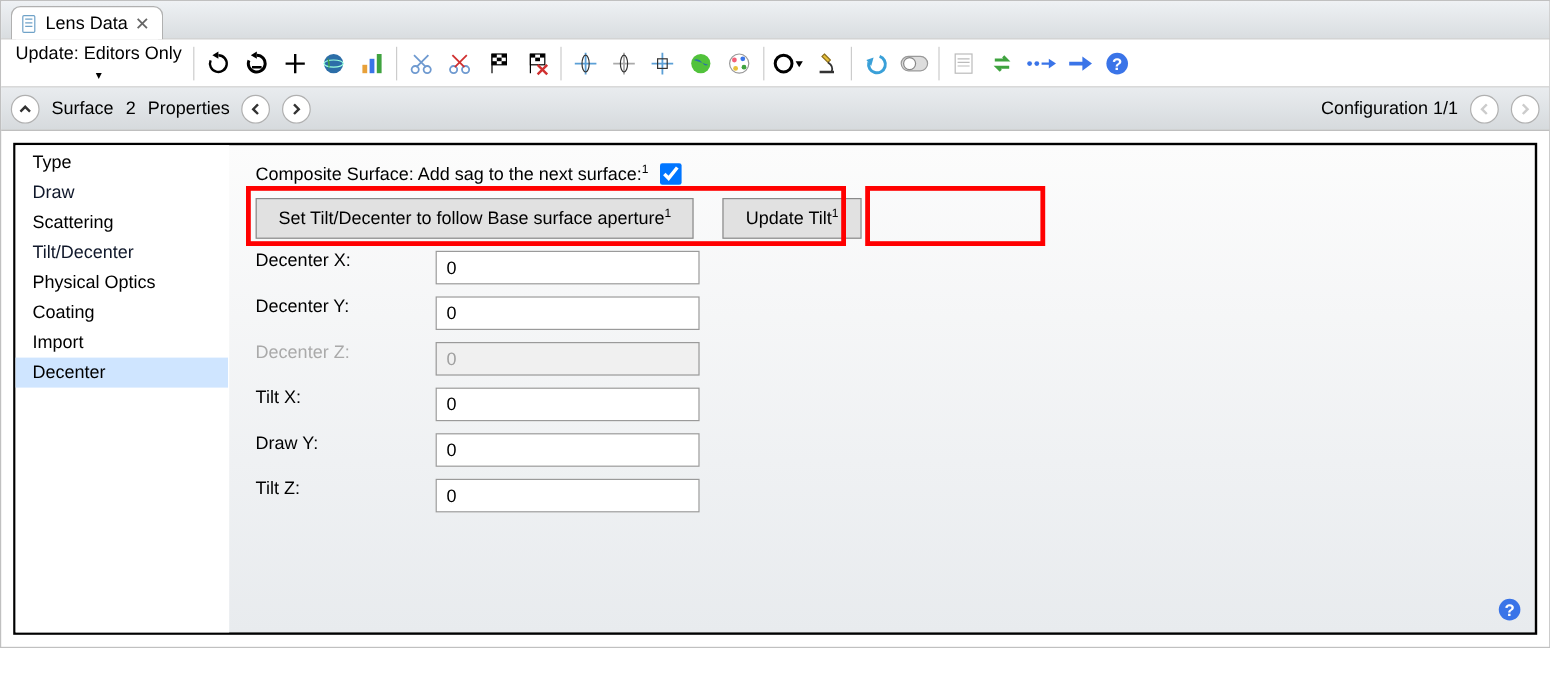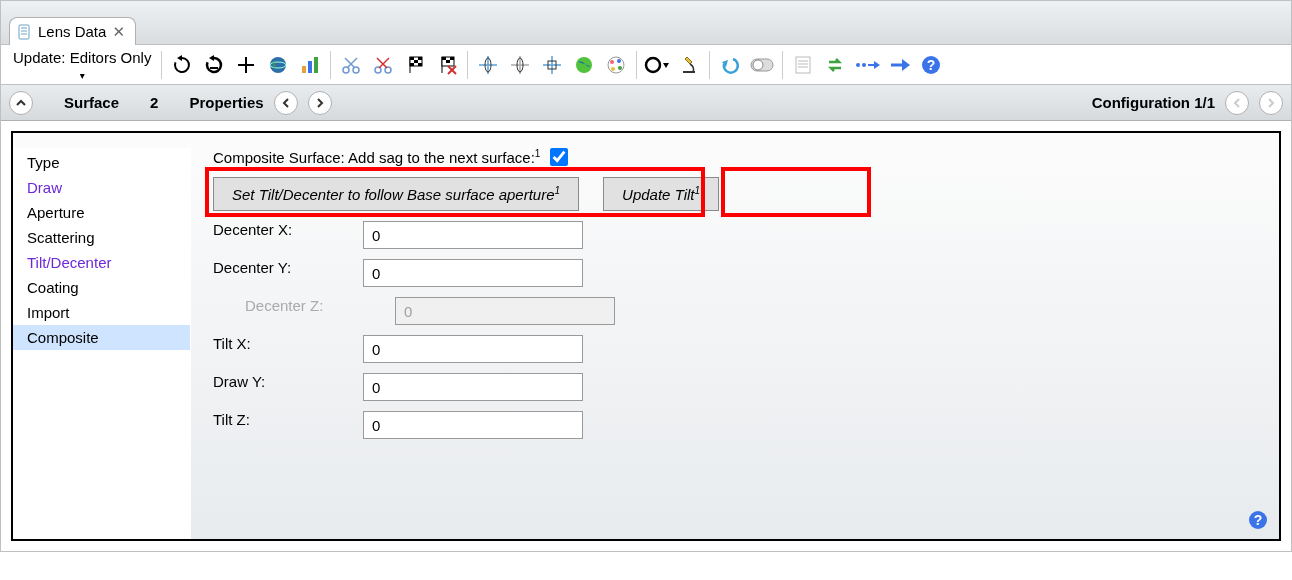--- a/index.html
+++ b/index.html
@@ -6,21 +6,21 @@
   body {
     font-family: "Segoe UI", Tahoma, sans-serif;
     font-size: 15px;
     background: #fff;
     width: 1292px;
     color: #000;
   }
   .window { border: 1px solid #c0c0c0; }
   
   .tabstrip {
-    height: 44px;
+    height: 32px;
     background: linear-gradient(to bottom, #eef1f4, #d9dde0);
     display: flex;
     align-items: flex-end;
     padding-left: 8px;
     border-bottom: 1px solid #c0c0c0;
   }
   .tab {
     position: relative;
     height: 28px;
     background: #fff;
@@ -96,42 +96,41 @@
     background: #fff;
     border: 1px solid #b0b0b0;
     display: inline-flex;
     align-items: center;
     justify-content: center;
     cursor: pointer;
     color: #333;
   }
   .circ-btn.disabled { color: #bbb; cursor: default; }
   .propbar .spacer { flex: 1; }
-  .propbar .bold { font-weight: 700; margin-left: 21px; }
+  .propbar .bold { font-weight: 400; }
   
   .content-outer { padding: 10px; }
   .content {
     border: 2px solid #000;
     display: flex;
     height: 410px;
     background: linear-gradient(to bottom, #fcfcfc, #e8ebee);
   }
   .sidebar {
     width: 178px;
     background: #fff;
     border-right: 1px solid transparent;
     padding-top: 2px;
-    margin-top: 15px;
   }
   .side-item {
     padding: 4px 14px;
     cursor: pointer;
     font-size: 15px;
   }
-  .side-item.disabled { color: #6d28d9; }
+  .side-item.disabled { color: #0f172a; }
   .side-item.selected { background: #cfe5ff; }
   .panel {
     flex: 1;
     padding: 10px 25px 10px 22px;
     position: relative;
   }
   .chk-row {
     display: flex;
     align-items: center;
     gap: 10px;
@@ -145,38 +144,37 @@
     gap: 24px;
     margin-bottom: 10px;
   }
   .btn {
     background: #e1e1e1;
     border: 1px solid #8a8a8a;
     padding: 7px 18px;
     cursor: pointer;
     font-family: inherit;
     font-size: 15px;
-    font-style: italic;
   }
   .highlight-box {
     position: absolute;
     border: 4px solid #f00;
     pointer-events: none;
   }
   .hl1 { left: 14px; top: 34px; width: 500px; height: 50px; }
   .hl2 { left: 530px; top: 34px; width: 150px; height: 50px; }
   .fields { margin-top: 10px; }
   .fld-row {
     display: flex;
     align-items: flex-start;
     margin-bottom: 8px;
     height: 30px;
   }
   .fld-label { width: 150px; }
-  .fld-label.disabled { color: #aaa; margin-left: 32px; }
+  .fld-label.disabled { color: #aaa; }
   .fld-input {
     width: 220px;
     height: 28px;
     border: 1px solid #9a9a9a;
     padding: 2px 8px;
     font-family: inherit;
     font-size: 15px;
     background: #fff;
   }
   .fld-input[disabled] {
@@ -424,26 +422,26 @@
           <polyline points="3,1 7,5 3,9" fill="none" stroke="#ccc" stroke-width="2"></polyline>
         </svg>
     </span>
   </div>
 
   <div class="content-outer">
     <div class="content">
       <div class="sidebar">
         <div class="side-item">Type</div>
         <div class="side-item disabled">Draw</div>
-        <div class="side-item">Aperture</div>
         <div class="side-item">Scattering</div>
         <div class="side-item disabled">Tilt/Decenter</div>
+        <div class="side-item">Physical Optics</div>
         <div class="side-item">Coating</div>
         <div class="side-item">Import</div>
-        <div class="side-item selected">Composite</div>
+        <div class="side-item selected">Decenter</div>
       </div>
       <div class="panel">
         <div class="chk-row">
           <label>
             <span>Composite Surface: Add sag to the next surface:</span><span class="sup">1</span>
           </label>
           <input type="checkbox" checked="" style="">
         </div>
         <div class="btn-row">
           <button class="btn">

